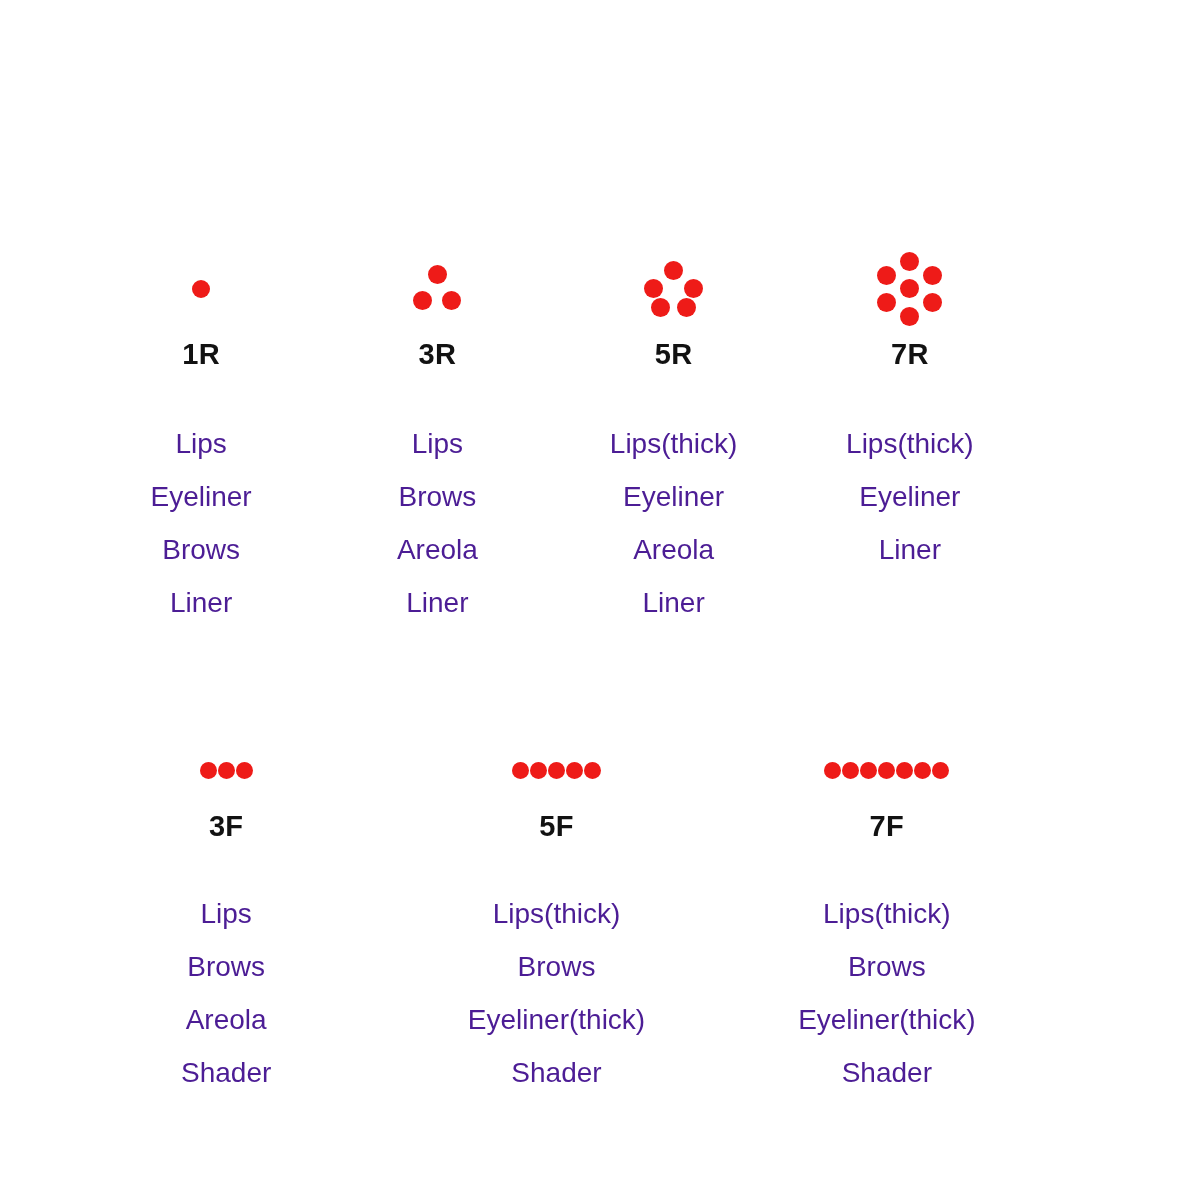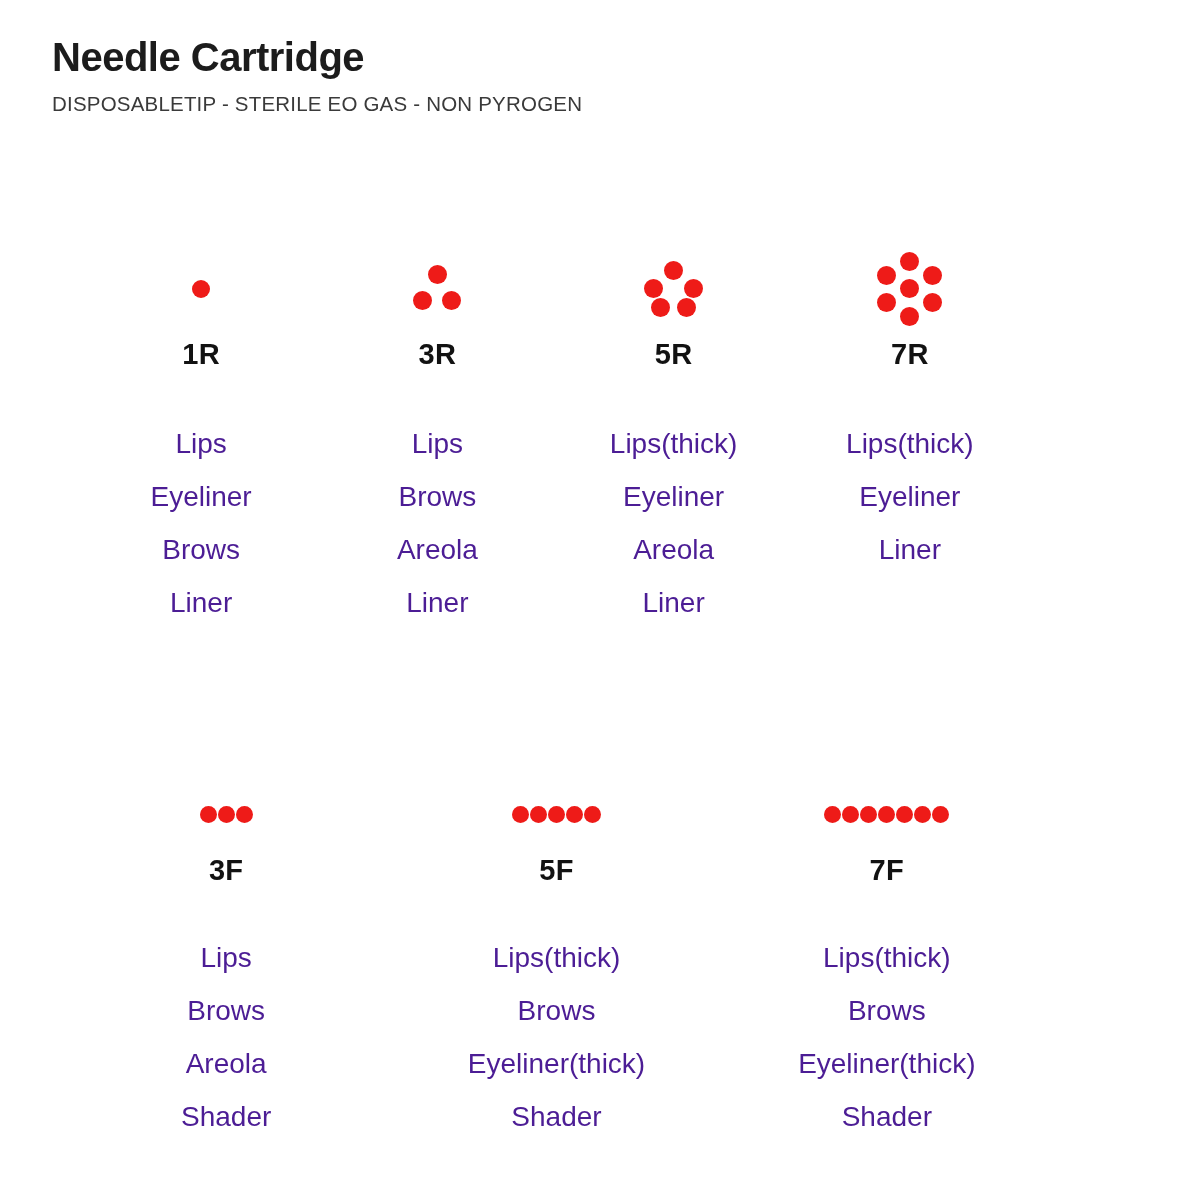--- a/index.html
+++ b/index.html
@@ -26,21 +26,21 @@
     font-size:20.5px;
     font-weight:400;
     letter-spacing:0.2px;
     color:#3a3a3a;
     white-space:nowrap;
   }
 
   
   .row { position:absolute; left:0; width:1028px; display:flex; }
   .row-r { top:250px; }
-  .row-f { top:792px;gap:48px; }
+  .row-f { top:748px;gap:48px; }
 
   .cell {
     display:flex;
     flex-direction:column;
     align-items:center;
   }
 
   
   .row-r .cell { width:250px; }
   .row-r { padding-left:83px; }
@@ -94,24 +94,20 @@
     white-space:nowrap;
   }
   .row-f .code { margin-top:20px; }
   .row-f .uses { margin-top:46px; }
 </style>
 </head>
 <body style="background: rgb(255, 255, 255);">
 
 <div class="page">
 
-  <div class="header">
-    <div class="title">Needle Cartridge</div>
-    <div class="subtitle">DISPOSABLETIP - STERILE EO GAS - NON PYROGEN</div>
-  </div>
 
   <div class="row row-r">
 
     <div class="cell">
       <div class="diagram">
         <div class="dotfield" style="width:18px;height:18px;">
           <span class="dot" style="left: 0px; top: 0px; width: 18px; height: 18px; background: rgb(238, 27, 24);"></span>
         </div>
       </div>
       <div class="code">1R</div>

